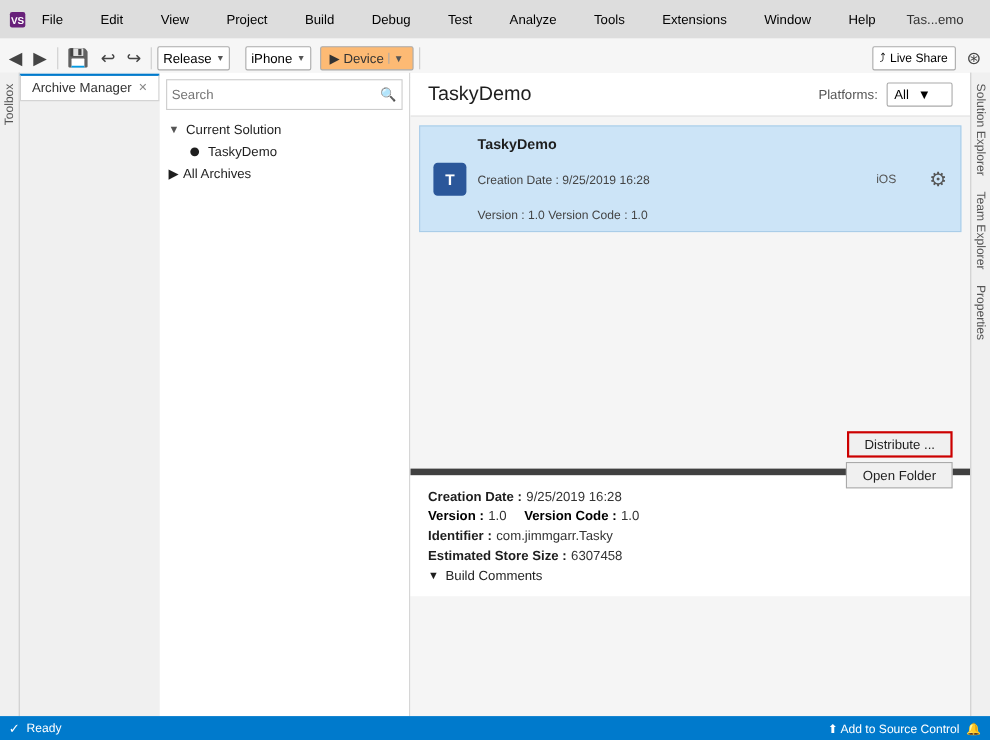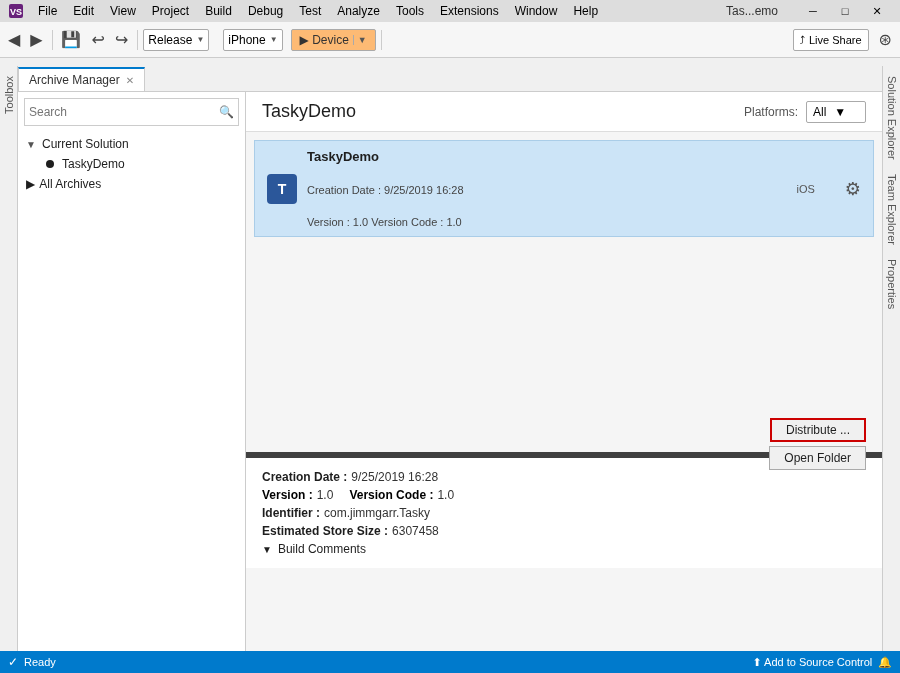--- a/index.html
+++ b/index.html
@@ -1,27 +1,27 @@
 <!DOCTYPE html>
 <html><head>
   <meta charset="utf-8">
   <style>
     * { box-sizing: border-box; margin: 0; padding: 0; }
     body { font-family: 'Segoe UI', sans-serif; font-size: 12px; background: #f0f0f0; overflow: hidden; user-select: none; }
 
     
     #title-bar {
-      height: 22px;
+      height: 35px;
       background: #dddddd;
       display: flex;
       align-items: center;
       padding: 0 8px;
     }
     #title-bar .app-icon { width: 16px; height: 16px; margin-right: 6px; }
-    #title-bar .menu-bar { display: flex; gap: 0; flex: 1; }
+    #title-bar .menu-bar { display: flex; gap: 18px; flex: 1; }
     #title-bar .menu-item {
       padding: 4px 8px;
       font-size: 12px;
       cursor: pointer;
       border-radius: 2px;
     }
     #title-bar .title-text {
       font-size: 12px;
       color: #333;
       padding: 0 20px;
@@ -141,21 +141,21 @@
     }
 
     
     #main-area {
       position: absolute;
       left: 18px;
       right: 18px;
       top: 66px;
       bottom: 22px;
       display: flex;
-      flex-direction: column;
+      flex-direction: row;
     }
 
     
     #tab-bar {
       height: 26px;
       background: #f0f0f0;
       border-bottom: 1px solid #ccc;
       display: flex;
       align-items: flex-end;
     }

